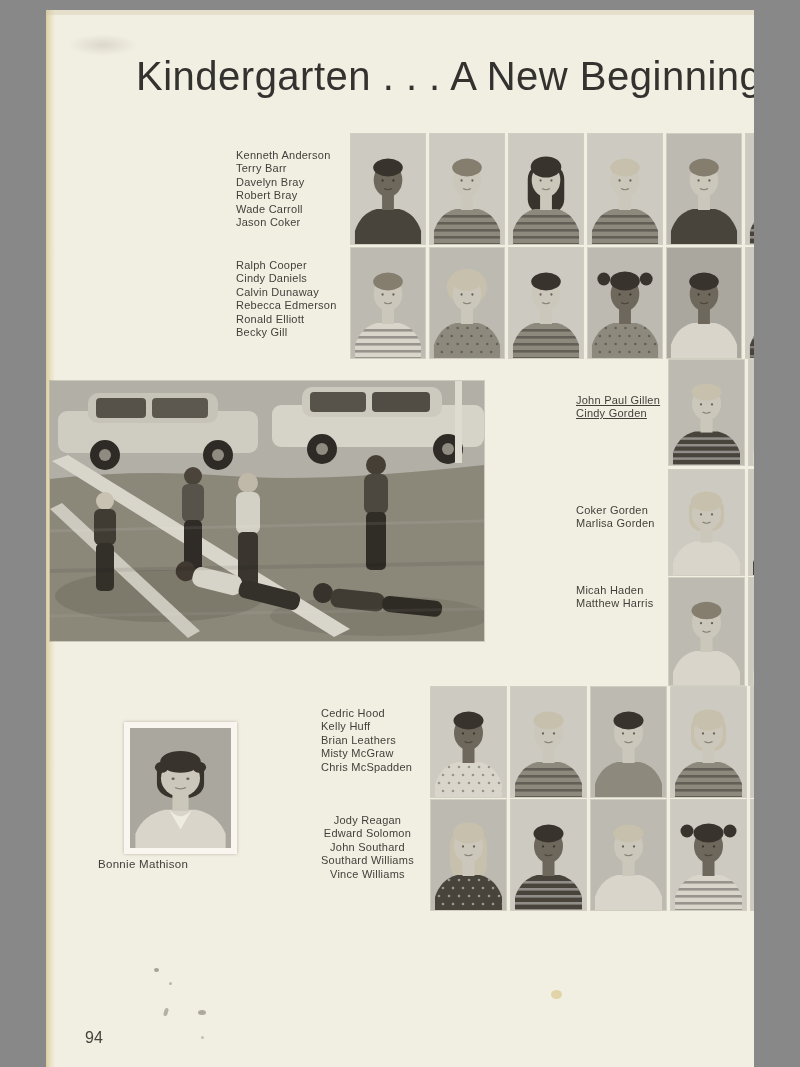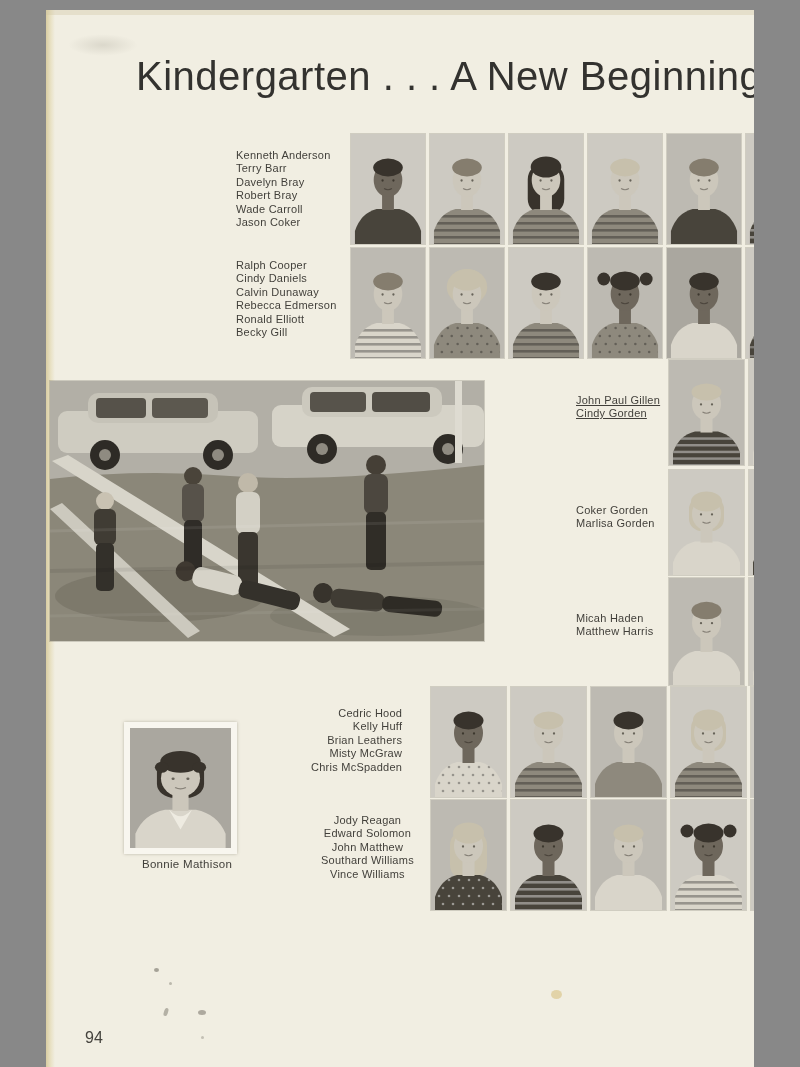--- a/index.html
+++ b/index.html
@@ -26,21 +26,21 @@
   #grid-pair-3{left:623px;top:568px;grid-template-columns:repeat(2,75px);grid-auto-rows:107px;column-gap:5px;}
   #grid-bottom{left:385px;top:677px;grid-template-columns:repeat(5,75px);
     grid-auto-rows:110px;column-gap:5px;row-gap:3px;}
   .photo-cell{outline:1px solid rgba(60,55,45,.18);overflow:hidden;}
   .photo-cell svg{display:block;width:100%;height:100%;}
   #playground{left:4px;top:371px;width:434px;height:260px;outline:1px solid rgba(60,55,45,.2);}
   #playground svg{display:block;width:100%;height:100%;}
   #teacher-frame{left:78px;top:712px;width:101px;height:120px;background:#f8f6ef;
     padding:6px;box-shadow:0 0 3px rgba(90,80,60,.35);}
   #teacher-frame svg{display:block;width:100%;height:100%;}
-  #teacher-name{left:76px;top:848px;width:130px;text-align:center;
+  #teacher-name{left:52px;top:848px;width:130px;text-align:left;
     font-size:11.5px;letter-spacing:.3px;color:#413f3a;}
   #page-number{left:39px;top:1019px;font-size:16px;color:#45433e;}
   .artifact{pointer-events:none;}
   #smudge-topleft{left:22px;top:24px;width:70px;height:22px;border-radius:50%;
     background:radial-gradient(rgba(120,115,100,.18),rgba(120,115,100,0) 70%);}
   #speck-1{left:108px;top:958px;width:5px;height:4px;background:rgba(90,85,75,.5);border-radius:50%;}
   #speck-2{left:123px;top:972px;width:3px;height:3px;background:rgba(90,85,75,.35);border-radius:50%;}
   #speck-3{left:118px;top:998px;width:4px;height:8px;background:rgba(90,85,75,.4);
     border-radius:40%;transform:rotate(18deg);}
   #speck-4{left:152px;top:1000px;width:8px;height:5px;background:rgba(90,85,75,.45);border-radius:50%;}
@@ -77,35 +77,35 @@
       <div>Jason Coker</div>
     </div>
   <div class="abs name-list" style="left:530px;top:384px;text-decoration:underline;">
       <div>John Paul Gillen</div>
       <div>Cindy Gorden</div>
     </div>
   <div class="abs name-list" style="left:530px;top:494px;">
       <div>Coker Gorden</div>
       <div>Marlisa Gorden</div>
     </div>
-  <div class="abs name-list" style="left:530px;top:602px;">
+  <div class="abs name-list" style="left:530px;top:574px;">
       <div>Micah Haden</div>
       <div>Matthew Harris</div>
     </div>
-  <div class="abs name-list" style="left:265px;top:697px;text-align:right;">
+  <div class="abs name-list" style="left:275px;top:697px;">
       <div>Cedric Hood</div>
       <div>Kelly Huff</div>
       <div>Brian Leathers</div>
       <div>Misty McGraw</div>
       <div>Chris McSpadden</div>
     </div>
   <div class="abs name-list" style="left:275px;top:804px;text-align:center;">
       <div>Jody Reagan</div>
       <div>Edward Solomon</div>
-      <div>John Matthew</div>
+      <div>John Southard</div>
       <div>Southard Williams</div>
       <div>Vince Williams</div>
     </div>
 
   <div class="abs photo-grid" id="grid-top">
       <div class="photo-cell">
         <svg viewBox="0 0 75 110" preserveAspectRatio="none">
           <defs>
             <clipPath id="cp0">
               <path d="M4,110 L4,97 Q10,79 26,75 L49,75 Q65,79 71,97 L71,110 Z"></path>

